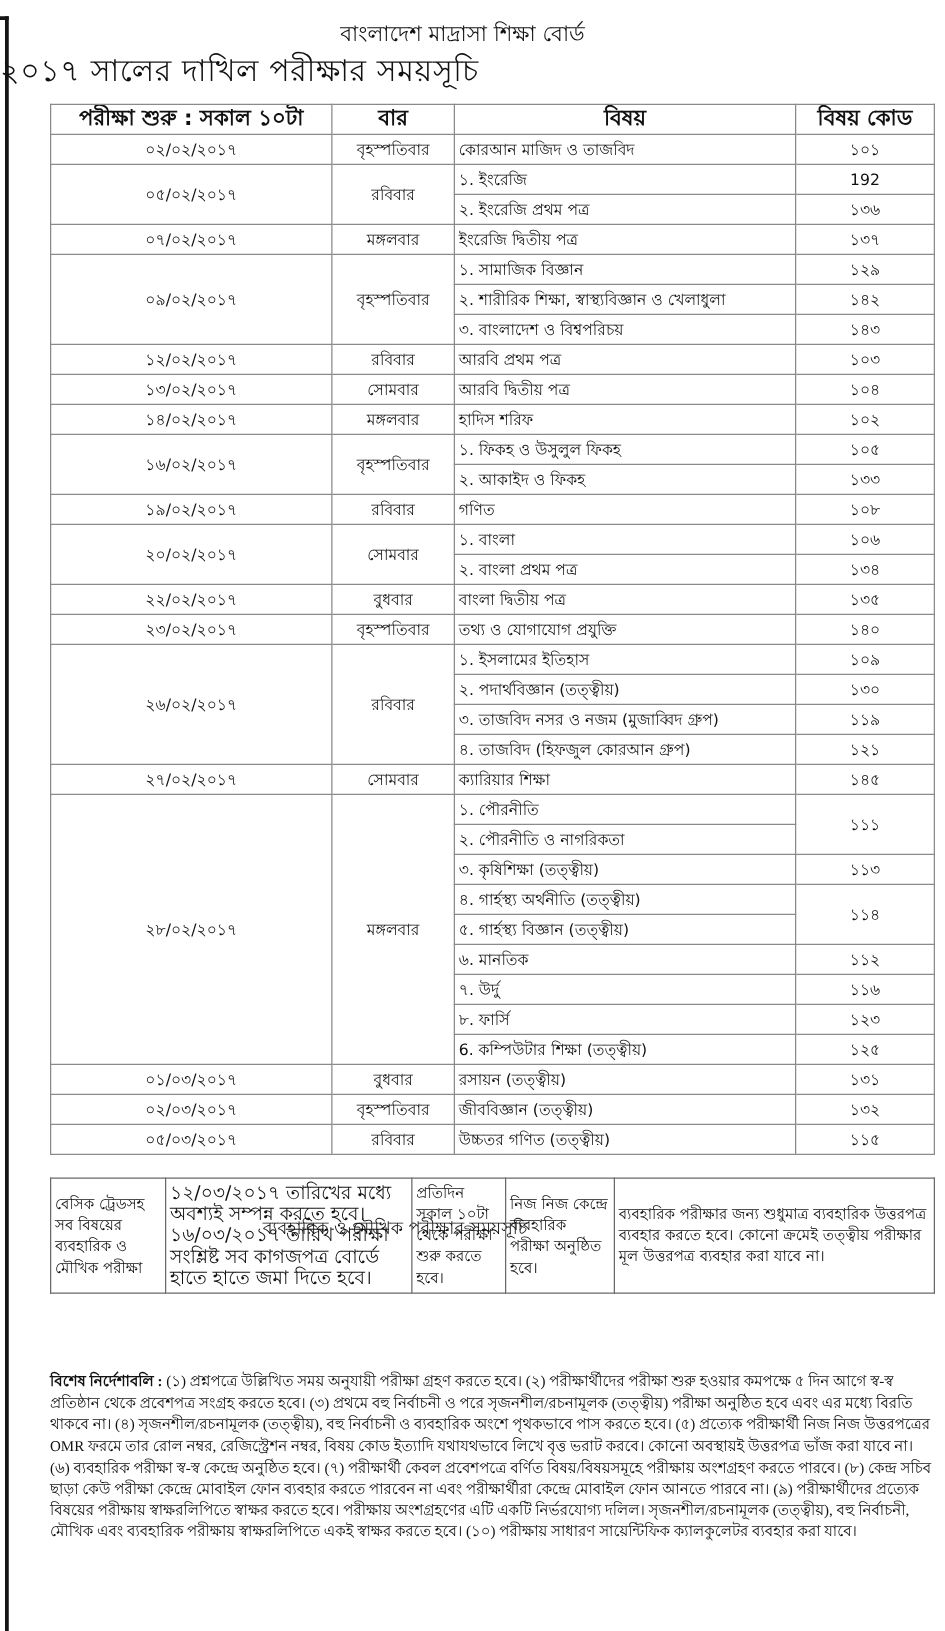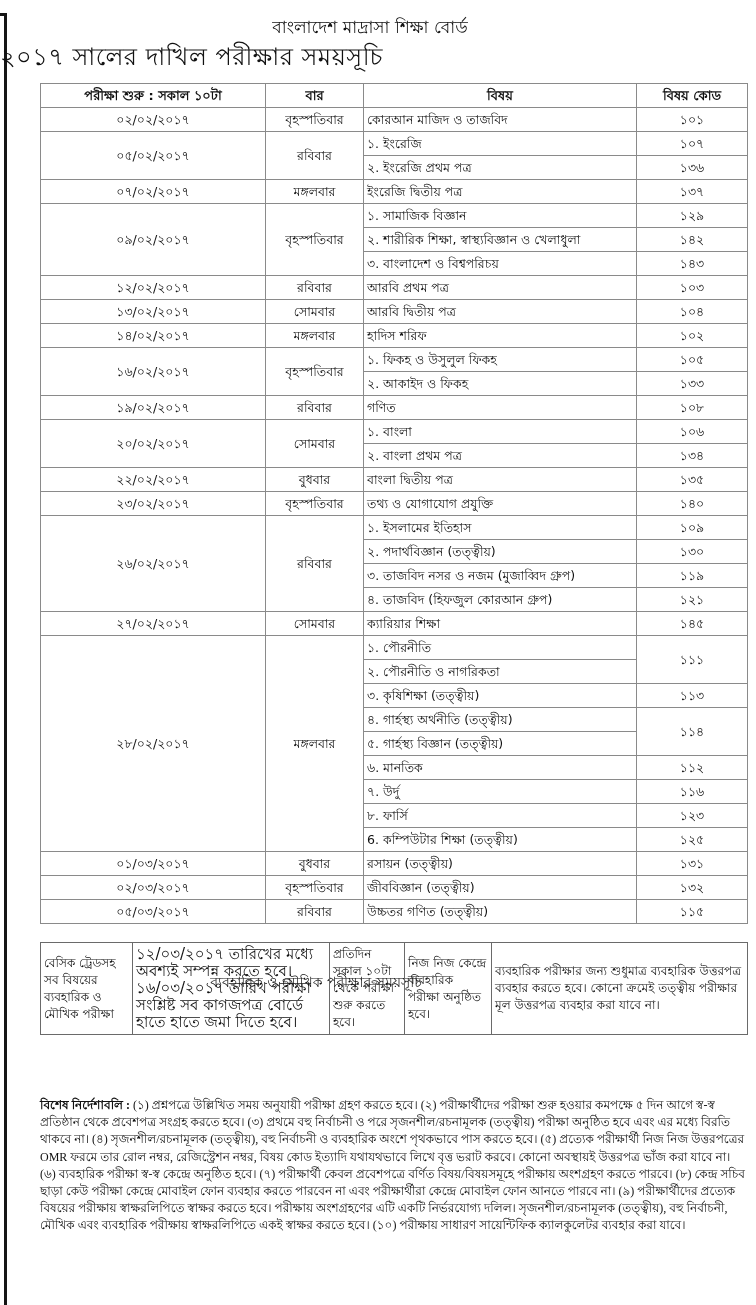--- a/index.html
+++ b/index.html
@@ -3,21 +3,21 @@
 <meta charset="utf-8">
 <style>
   html, body { margin:0; padding:0; background:#ffffff; }
   body { width:756px; height:1305px; position:relative; overflow:hidden; font-family:"DejaVu Sans", sans-serif; color:#111; }
   .left-rule { position:absolute; left:4px; top:13px; width:3px; height:1292px; background:#151515; }
   .left-rule-top { position:absolute; left:0px; top:13px; width:7px; height:3px; background:#151515; }
   .title-1 { position:absolute; top:14px; left:0; width:740px; text-align:center; font-size:17px; }
   .title-2 { position:absolute; top:38px; left:0; width:756px; text-align:left; font-size:24px; letter-spacing:0.5px; }
   table.schedule { position:absolute; left:40px; top:83px; width:707px; border-collapse:collapse; table-layout:fixed; }
   table.schedule th, table.schedule td { border:1px solid #8a8a8a; height:23px; padding:0 3px; font-size:12.5px; line-height:23px; white-space:nowrap; overflow:hidden; }
-  table.schedule th { font-weight:bold; text-align:center; font-size:13px; }
+  table.schedule th { font-weight:bold; text-align:center; font-size:17px; }
   table.schedule td.c { text-align:center; }
   table.schedule td.l { text-align:left;margin-left:48px; }
   .sec2-title { position:absolute; top:971px; left:0; width:632px; text-align:center; font-size:14px; font-weight:normal; }
   table.practical { position:absolute; left:40px; top:942px; width:707px; border-collapse:collapse; table-layout:fixed; }
   table.practical td { border:1px solid #6a6a6a; vertical-align:middle; font-size:12px; line-height:17px; padding:3px 3px; }
   .notes { position:absolute; left:40px; top:1097px; width:707px; font-size:12px; line-height:17.2px; text-align:left;font-family:Liberation Serif, serif; }
   .notes .notes-head { font-weight:bold; }
 </style>
 </head>
 <body>
@@ -47,21 +47,21 @@
       <tr>
         <td class="c" rowspan="1">০২/০২/২০১৭</td>
         <td class="c" rowspan="1">বৃহস্পতিবার</td>
         <td class="l">কোরআন মাজিদ ও তাজবিদ</td>
         <td class="c">১০১</td>
       </tr>
       <tr>
         <td class="c" rowspan="2">০৫/০২/২০১৭</td>
         <td class="c" rowspan="2">রবিবার</td>
         <td class="l">১. ইংরেজি</td>
-        <td class="c">১০৭</td>
+        <td class="c">192</td>
       </tr>
       <tr>
         <td class="l">২. ইংরেজি প্রথম পত্র</td>
         <td class="c">১৩৬</td>
       </tr>
       <tr>
         <td class="c" rowspan="1">০৭/০২/২০১৭</td>
         <td class="c" rowspan="1">মঙ্গলবার</td>
         <td class="l">ইংরেজি দ্বিতীয় পত্র</td>
         <td class="c">১৩৭</td>

